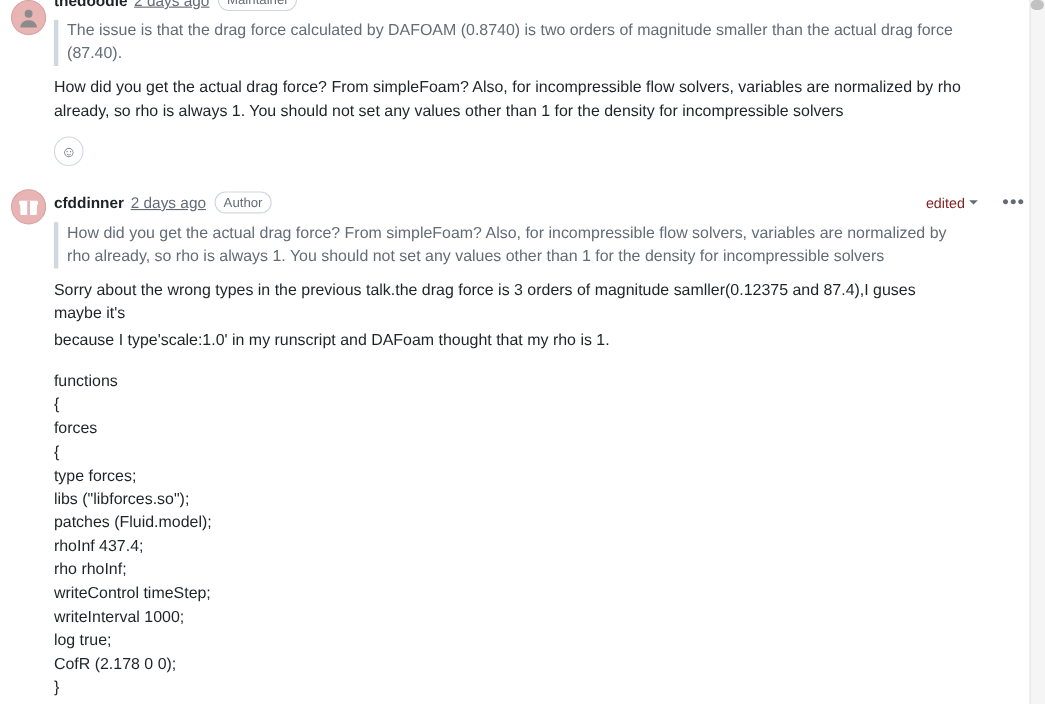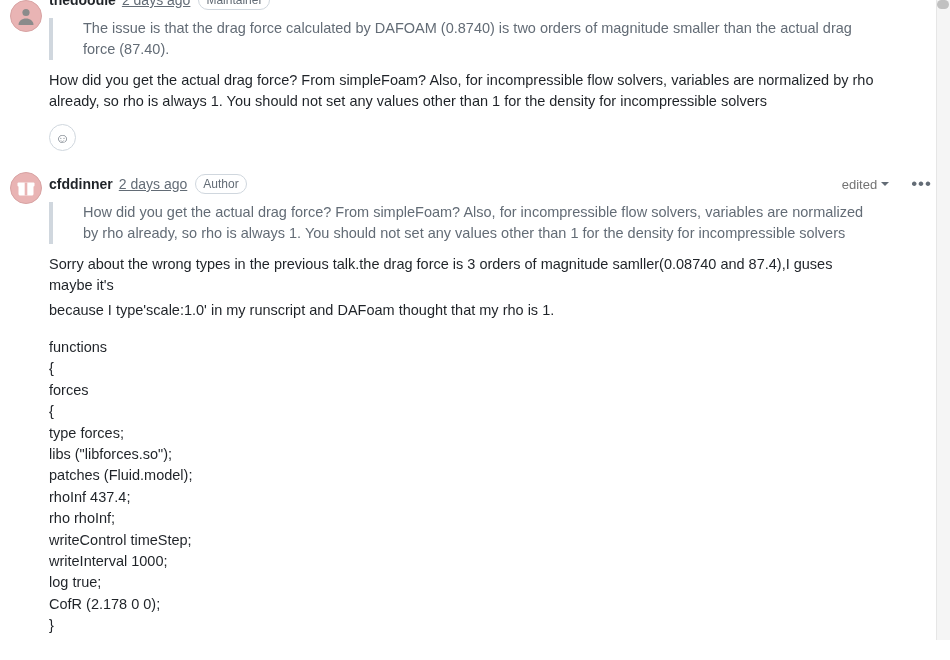--- a/index.html
+++ b/index.html
@@ -74,21 +74,21 @@
     border: 1px solid #d0d7de;
     border-radius: 10px;
     color: #636c76;
     background: #ffffff;
     display: inline-flex;
     align-items: center;
   }
   .header-spacer { flex: 1 1 auto; }
   .edited-btn {
     font-size: 13px;
-    color: #737373;
+    color: #7f1d1d;
     display: inline-flex;
     align-items: center;
     gap: 4px;
     cursor: pointer;
     margin-right: 22px;
   }
   .caret {
     width: 0; height: 0;
     border-left: 4px solid transparent;
     border-right: 4px solid transparent;
@@ -99,21 +99,21 @@
     font-size: 17px;
     color: #636c76;
     letter-spacing: 1px;
     cursor: pointer;
     line-height: 10px;
   }
 
   
   .quote {
     border-left: 4px solid #d0d7de;
-    padding: 0 0 0 30px;
+    padding: 0 0 0 8px;
     margin: 6px 0 10px 0;
     color: #636c76;
     font-size: 14.5px;
     line-height: 21px;
     max-width: 820px;
   }
 
   
   .body-text {
     font-size: 14.5px;
@@ -226,21 +226,21 @@
       <span class="header-spacer"></span>
       <span class="edited-btn">
         <span>edited</span>
         <span class="caret"></span>
       </span>
       <span class="kebab">•••</span>
     </div>
 
     <div class="quote">How did you get the actual drag force? From simpleFoam? Also, for incompressible flow solvers, variables are normalized by rho already, so rho is always 1. You should not set any values other than 1 for the density for incompressible solvers</div>
 
-    <div class="body-text">Sorry about the wrong types in the previous talk.the drag force is 3 orders of magnitude samller(0.08740 and 87.4),I guses maybe it's</div>
+    <div class="body-text">Sorry about the wrong types in the previous talk.the drag force is 3 orders of magnitude samller(0.12375 and 87.4),I guses maybe it's</div>
     <div class="body-text">because I type'scale:1.0' in my runscript and DAFoam thought that my rho is 1.</div>
 
     <div class="pre-lines">
       <div>functions</div>
       <div>{</div>
       <div>forces</div>
       <div>{</div>
       <div>type forces;</div>
       <div>libs ("libforces.so");</div>
       <div>patches (Fluid.model);</div>

